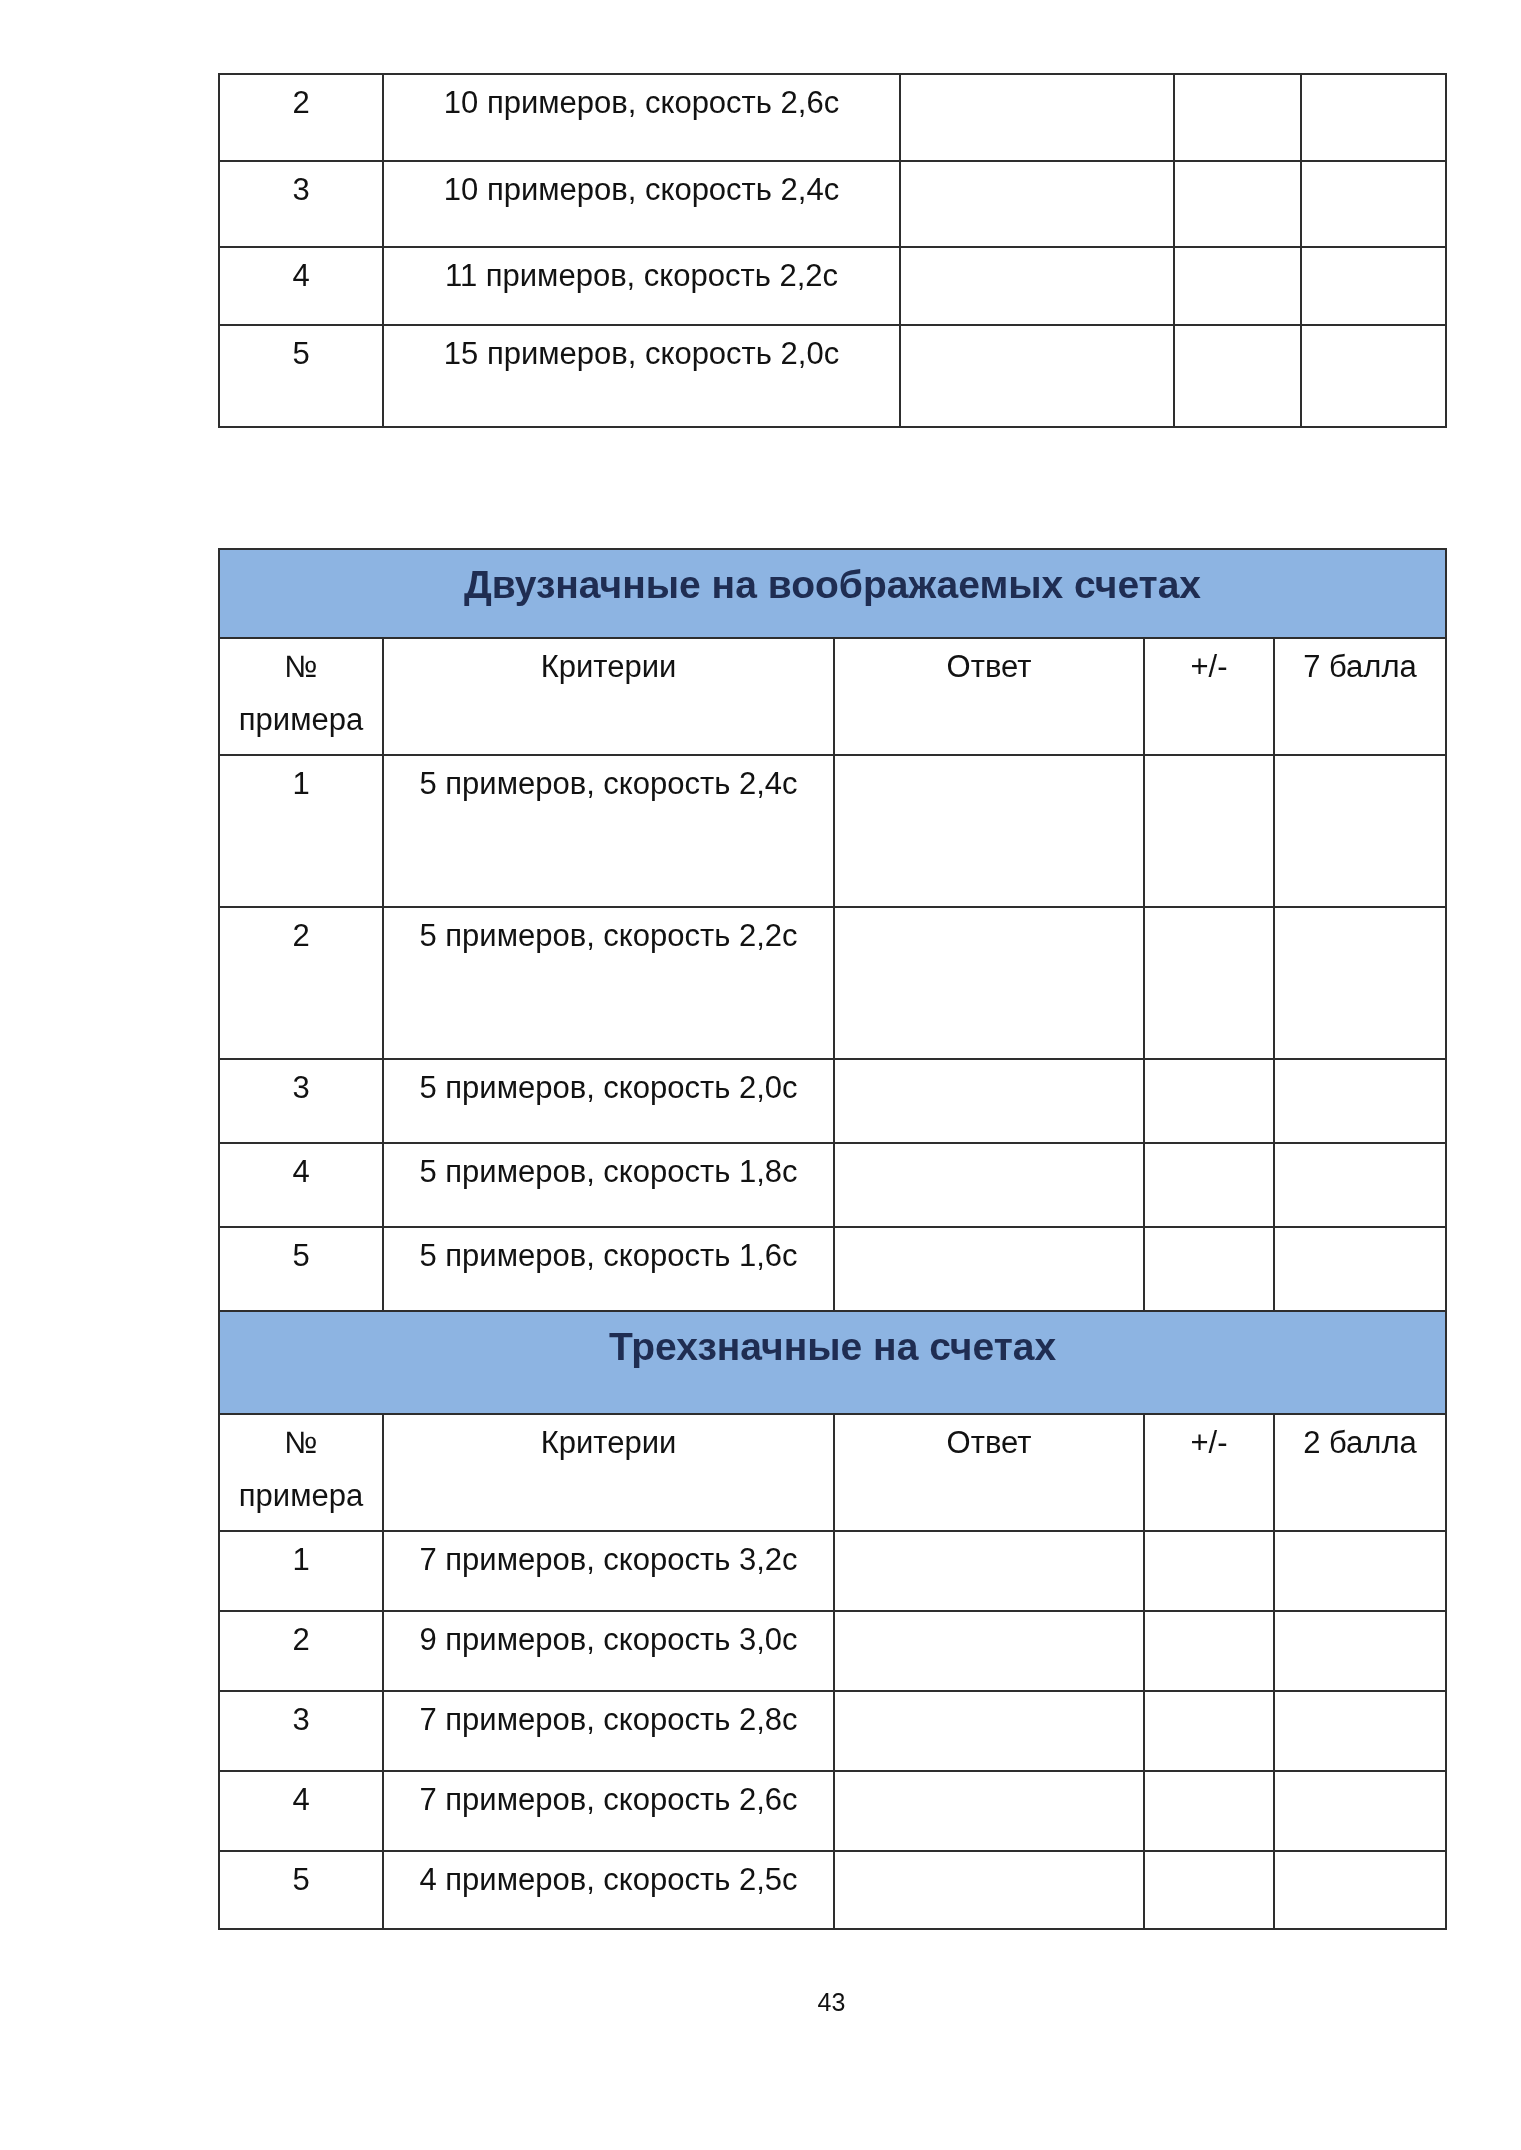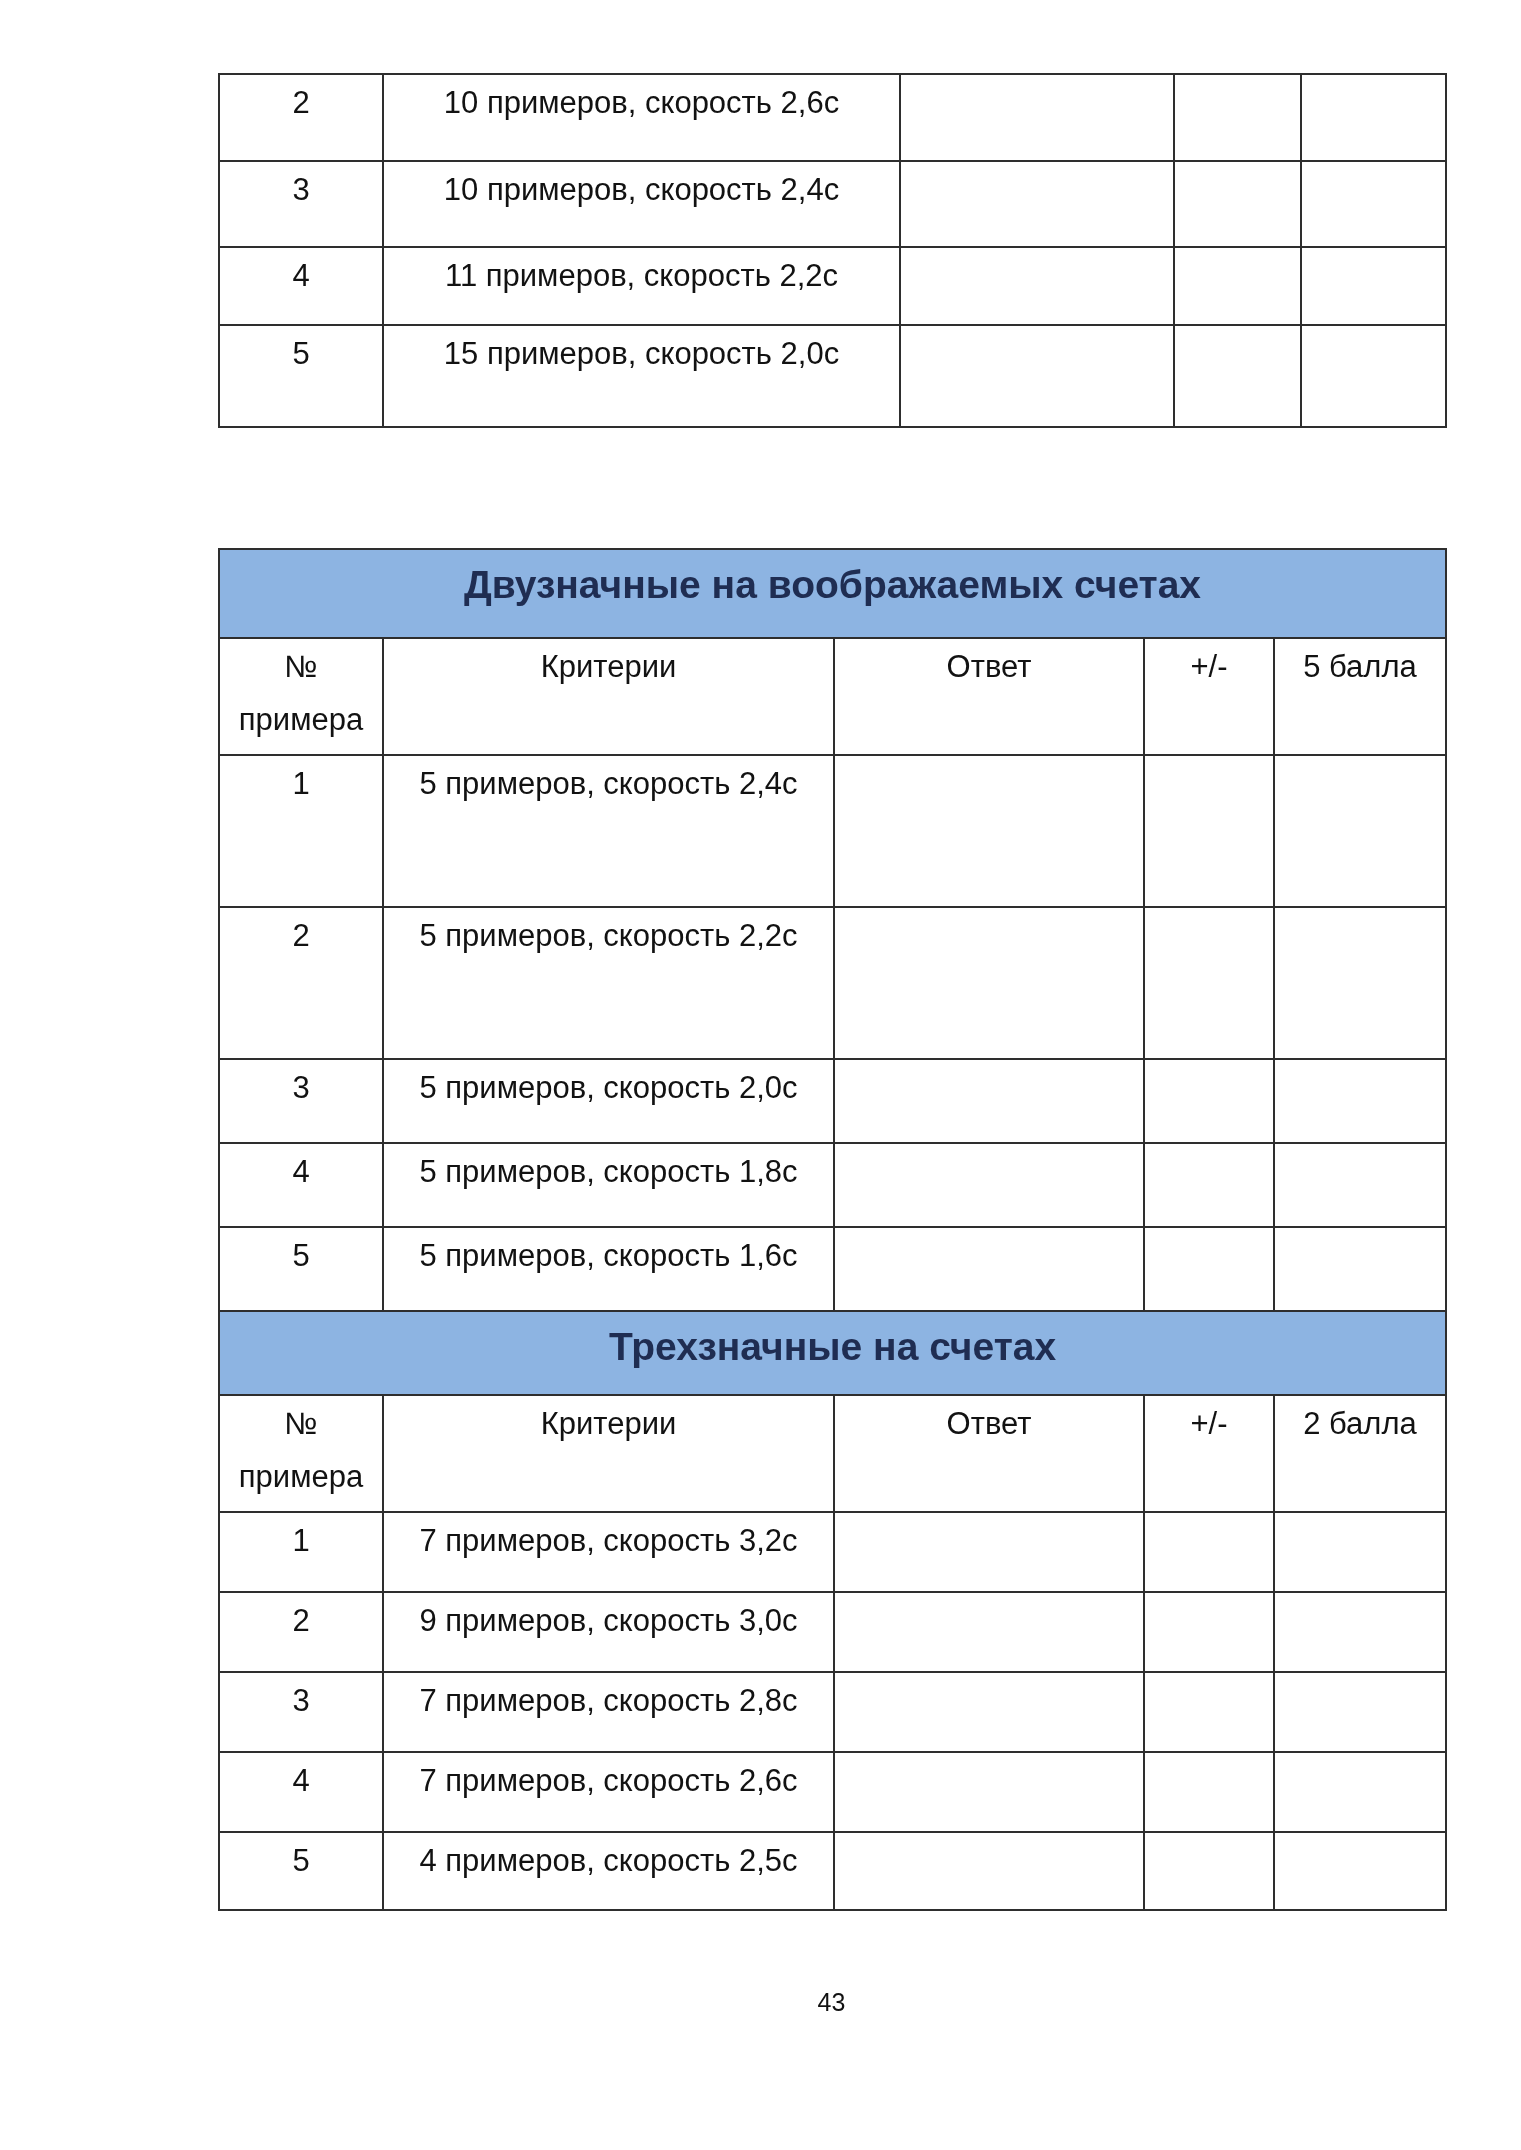--- a/index.html
+++ b/index.html
@@ -106,21 +106,21 @@
     <tbody>
 
       <tr style="height:89px">
         <td class="section-title" colspan="5">Двузначные на воображаемых счетах</td>
       </tr>
       <tr style="height:117px">
         <td>№ примера</td>
         <td>Критерии</td>
         <td>Ответ</td>
         <td>+/-</td>
-        <td>5 балла</td>
+        <td>7 балла</td>
       </tr>
       <tr style="height:152px">
         <td>1</td>
         <td>5 примеров, скорость 2,4с</td>
         <td></td>
         <td></td>
         <td></td>
       </tr>
       <tr style="height:152px">
         <td>2</td>
@@ -144,21 +144,21 @@
         <td></td>
       </tr>
       <tr style="height:84px">
         <td>5</td>
         <td>5 примеров, скорость 1,6с</td>
         <td></td>
         <td></td>
         <td></td>
       </tr>
 
-      <tr style="height:84px">
+      <tr style="height:103px">
         <td class="section-title" colspan="5">Трехзначные на счетах</td>
       </tr>
       <tr style="height:117px">
         <td>№ примера</td>
         <td>Критерии</td>
         <td>Ответ</td>
         <td>+/-</td>
         <td>2 балла</td>
       </tr>
       <tr style="height:80px">

